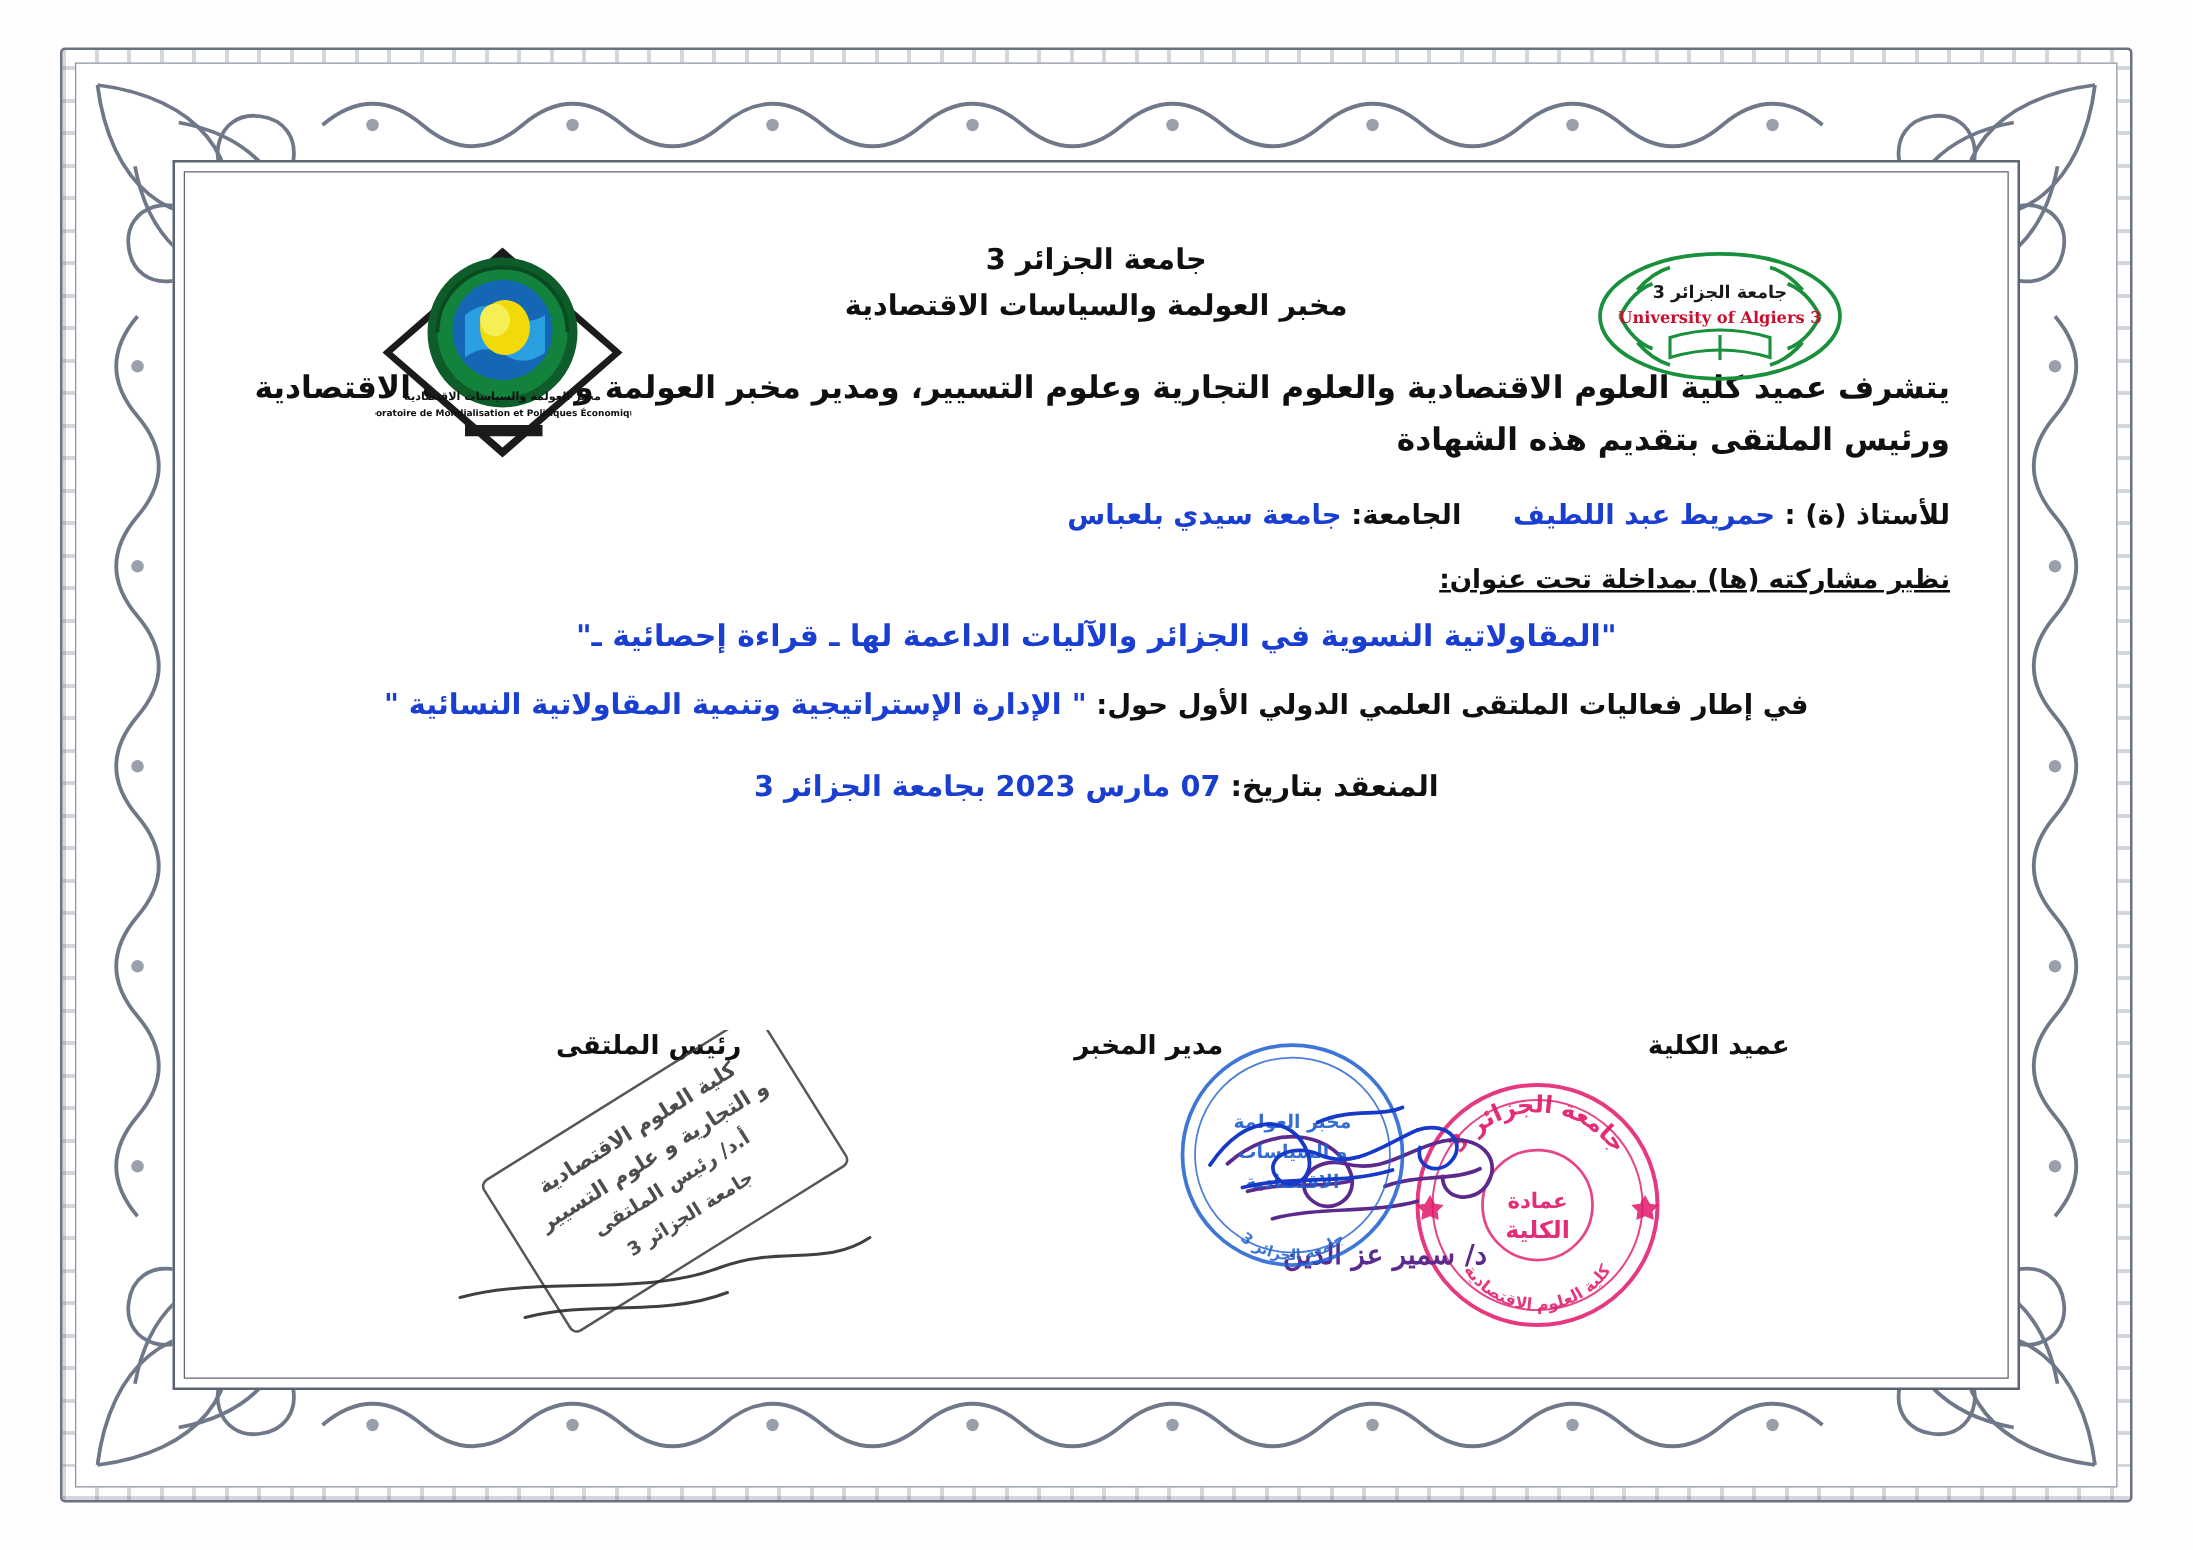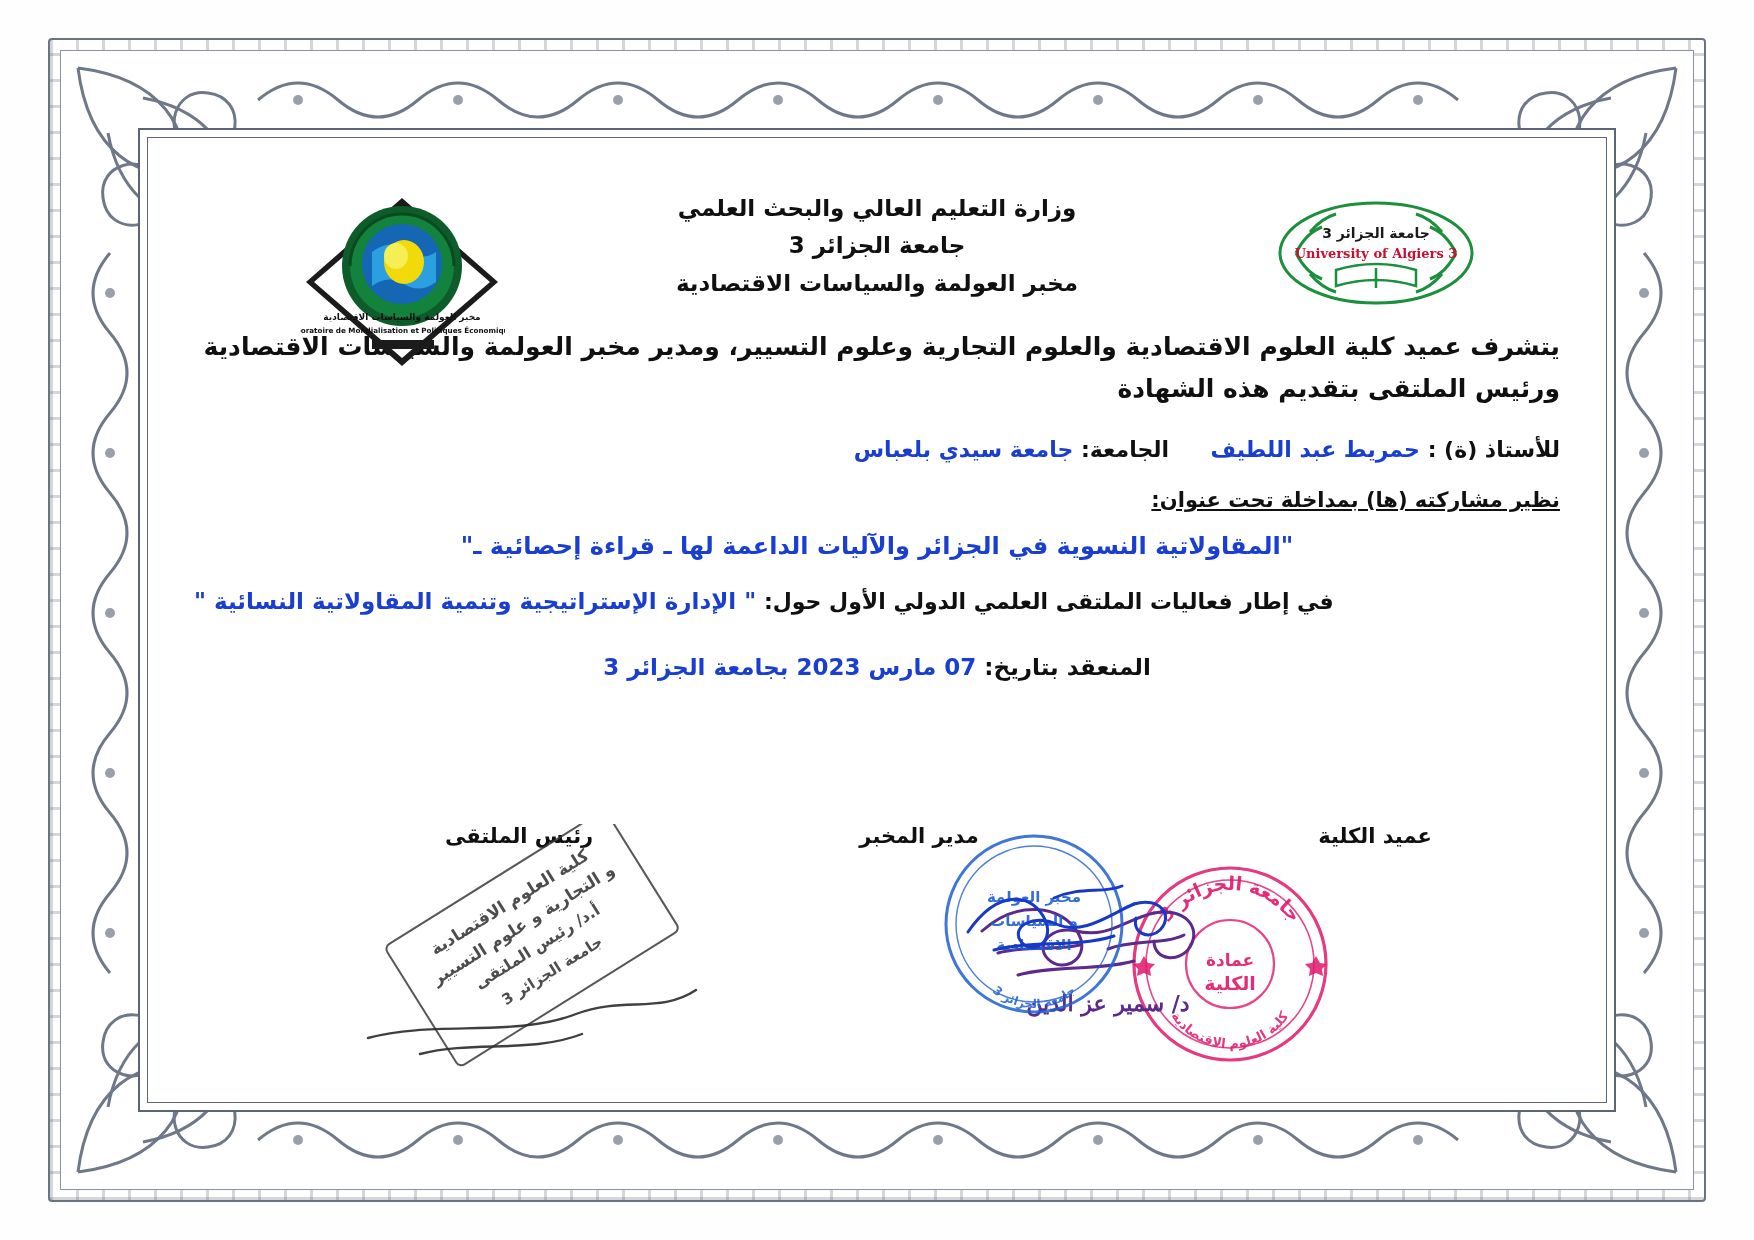--- a/index.html
+++ b/index.html
@@ -151,21 +151,21 @@
     font-weight: bold;
     color: #1a3fd0;
     text-align: center;
     margin-top: 16px;
     line-height: 1.5;
   }
 
   .event-line {
     font-size: 22px;
     font-weight: bold;
-    text-align: left;
+    text-align: center;
     margin-top: 24px;
     color: #101010;
   }
   .event-title {
     color: #1a3fd0;
     font-size: 23px;
   }
 
   .date-line {
     font-size: 23px;
@@ -312,21 +312,20 @@
             <path d="M166 76 q-12 14 -26 18"></path>
         </g>
         <text x="100" y="40" font-size="14" font-weight="bold" fill="#1a1a1a" text-anchor="middle" font-family="DejaVu Sans, sans-serif">جامعة الجزائر 3</text>
         <text x="100" y="60" font-size="13" font-weight="bold" fill="#c8102e" text-anchor="middle" font-family="DejaVu Serif, serif">University of Algiers 3</text>
         <path d="M60 72 q40 -12 80 0 l0 16 q-40 -12 -80 0 z" fill="#ffffff" stroke="#1a8f3c" stroke-width="2.5"></path>
         <path d="M100 70 l0 20" stroke="#1a8f3c" stroke-width="2.5"></path>
       </svg>
     </div>
 
     <div class="header-block">
-      <div class="hline">وزارة التعليم العالي والبحث العلمي</div>
       <div class="hline">جامعة الجزائر 3</div>
       <div class="hline">مخبر العولمة والسياسات الاقتصادية</div>
     </div>
 
 
     <div class="para">يتشرف عميد كلية العلوم الاقتصادية والعلوم التجارية وعلوم التسيير، ومدير مخبر العولمة والسياسات الاقتصادية ورئيس الملتقى بتقديم هذه الشهادة</div>
 
     <div class="row-line">
       <span>للأستاذ (ة) :</span>
       <span class="blue">حمريط عبد اللطيف</span>

